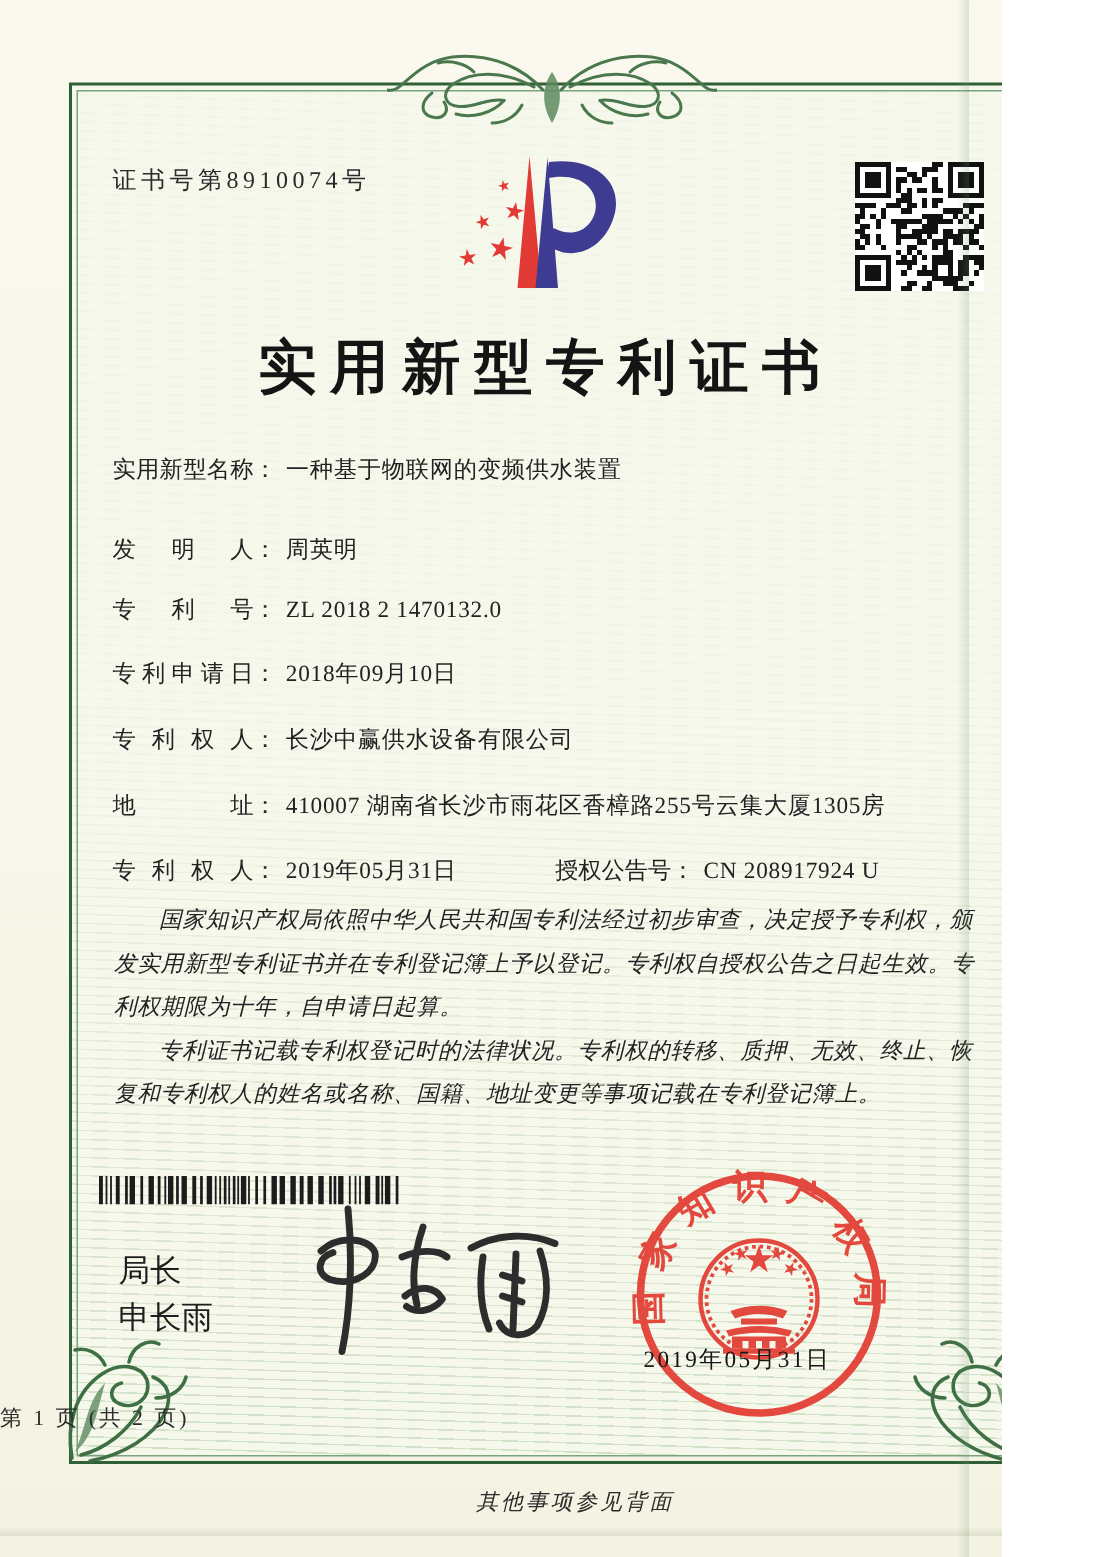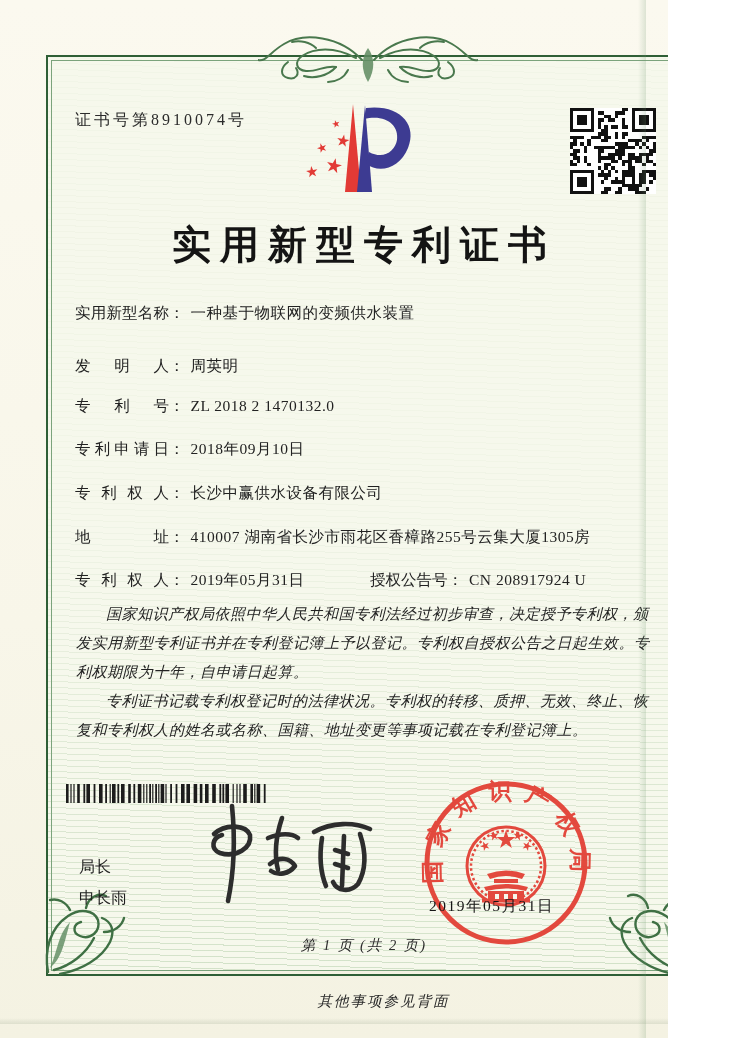--- a/index.html
+++ b/index.html
@@ -29,25 +29,25 @@
   .fields{position:absolute;left:75px;top:0;width:592px;}
   .frow{position:absolute;font-size:15.5px;color:#222;white-space:nowrap;}
   .flabel{display:inline-block;width:94px;text-align:justify;text-align-last:justify;vertical-align:bottom;}
   .fcolon{display:inline-block;margin-right:6px;}
   .fvalue{letter-spacing:.5px;}
   .grant-no{position:absolute;left:295px;top:0;}
   .body-text{position:absolute;left:76px;top:600px;width:586px;font-size:15px;
              line-height:29px;color:#222;font-style:italic;}
   .body-text p{margin:0;text-indent:2em;letter-spacing:.5px;}
   .barcode{position:absolute;left:66px;top:784px;}
-  .officer{position:absolute;left:79px;top:851px;font-size:16px;color:#1e1e1e;line-height:31px;}
+  .officer{position:absolute;left:79px;top:832px;font-size:21px;color:#1e1e1e;line-height:31px;}
   .signature{position:absolute;left:198px;top:798px;}
   .seal{position:absolute;left:421px;top:778px;opacity:.92;z-index:3;}
   .seal-date{position:absolute;left:429px;top:896px;font-size:15.5px;letter-spacing:1.5px;color:#161616;z-index:4;}
-  .page-num{position:absolute;left:0;top:936px;width:728px;text-align:center;font-size:14.5px;color:#2b2b2b;letter-spacing:2px;font-style:italic;}
+  .page-num{position:absolute;left:0;top:936px;width:728px;text-align:left;font-size:14.5px;color:#2b2b2b;letter-spacing:2px;}
   .back-note{position:absolute;left:16px;top:992px;width:735px;text-align:center;
              font-size:14.5px;color:#2a2a2a;font-style:italic;letter-spacing:2px;}
   .ornament-top{position:absolute;left:258px;top:18px;}
   .corner-bl{position:absolute;left:40px;top:880px;}
   .corner-br{position:absolute;left:602px;top:880px;transform:scaleX(-1);}
 </style>
 </head>
 <body>
 
 <div class="page">

